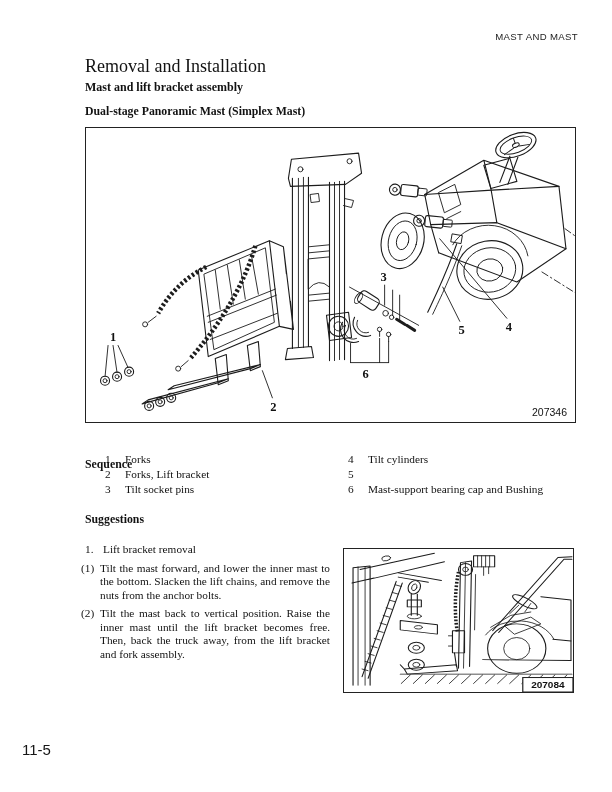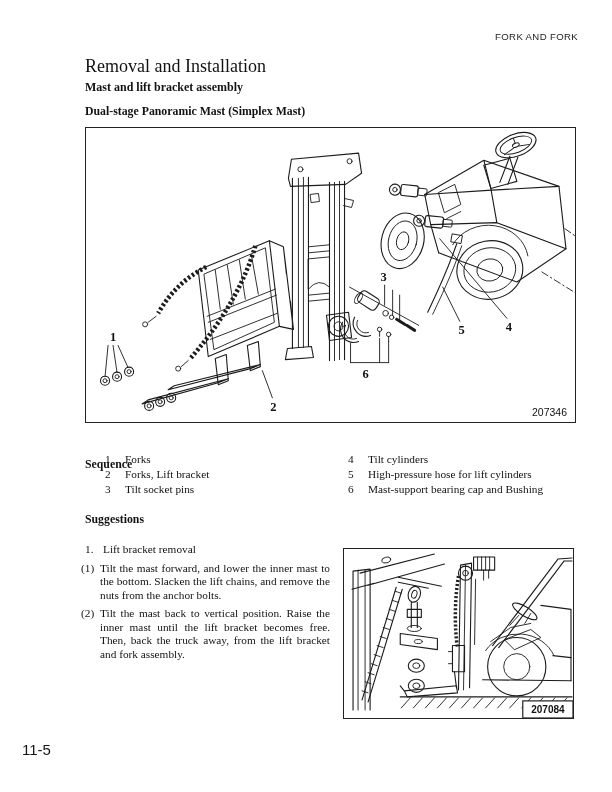--- a/index.html
+++ b/index.html
@@ -11,21 +11,21 @@
     position:absolute;top:31px;right:34px;
     font-family:"Liberation Sans",sans-serif;font-size:9.6px;letter-spacing:.35px;color:#1c1c1c;
   }
   .h1{position:absolute;left:85px;top:56px;font-size:18px;font-weight:normal;}
   .h2{position:absolute;left:85px;top:80px;font-size:12px;font-weight:bold;}
   .h3{position:absolute;left:85px;top:104px;font-size:11.8px;font-weight:bold;}
   .fig-box{
     position:absolute;border:1.5px solid #222;background:#fff;box-sizing:border-box;
   }
   .fig-main{left:85px;top:127px;width:491px;height:296px;}
-  .fig-small{left:343px;top:548px;width:231px;height:171px;}
+  .fig-small{left:343px;top:548px;width:231px;height:145px;}
   .fig-box svg{position:absolute;left:0;top:0;width:100%;height:100%;}
   .fig-num{
     position:absolute;right:8px;bottom:4px;
     font-family:"Liberation Sans",sans-serif;font-weight:normal;font-size:10.5px;color:#111;
   }
   .sec-head{position:absolute;left:85px;font-size:11.8px;font-weight:bold;}
   .sec-head.sequence{top:430px;margin-top:27px;}
   .sec-head.suggestions{top:512px;}
   .seq-col{position:absolute;top:452px;font-size:11.3px;line-height:15px;}
   .seq-col.left{left:105px;}
@@ -53,21 +53,21 @@
     fill:#111;text-anchor:middle;
   }
   svg text.figlabel{
     font-family:"Liberation Sans",sans-serif;font-weight:bold;font-size:10px;
     fill:#111;text-anchor:middle;
   }
 </style>
 </head>
 <body>
 
-<div class="running-head">FORK AND FORK</div>
+<div class="running-head">MAST AND MAST</div>
 
 <div class="h1">Removal and Installation</div>
 <div class="h2">Mast and lift bracket assembly</div>
 <div class="h3">Dual-stage Panoramic Mast (Simplex Mast)</div>
 
 <div class="fig-box fig-main">
   <svg viewBox="0 0 488 292" preserveAspectRatio="none">
 
     <g>
       <path class="ln" d="M112,141 L183,112 L193,197 L122,227 Z"></path>
@@ -226,21 +226,20 @@
   </div>
 </div>
 
 <div class="seq-col right">
   <div class="seq-row">
     <span class="seq-num">4</span>
     <span class="seq-label">Tilt cylinders</span>
   </div>
   <div class="seq-row">
     <span class="seq-num">5</span>
-    <span class="seq-label">High-pressure hose for lift cylinders</span>
   </div>
   <div class="seq-row">
     <span class="seq-num">6</span>
     <span class="seq-label">Mast-support bearing cap and Bushing</span>
   </div>
 </div>
 
 <div class="sec-head suggestions">Suggestions</div>
 
 <div class="sugg">

